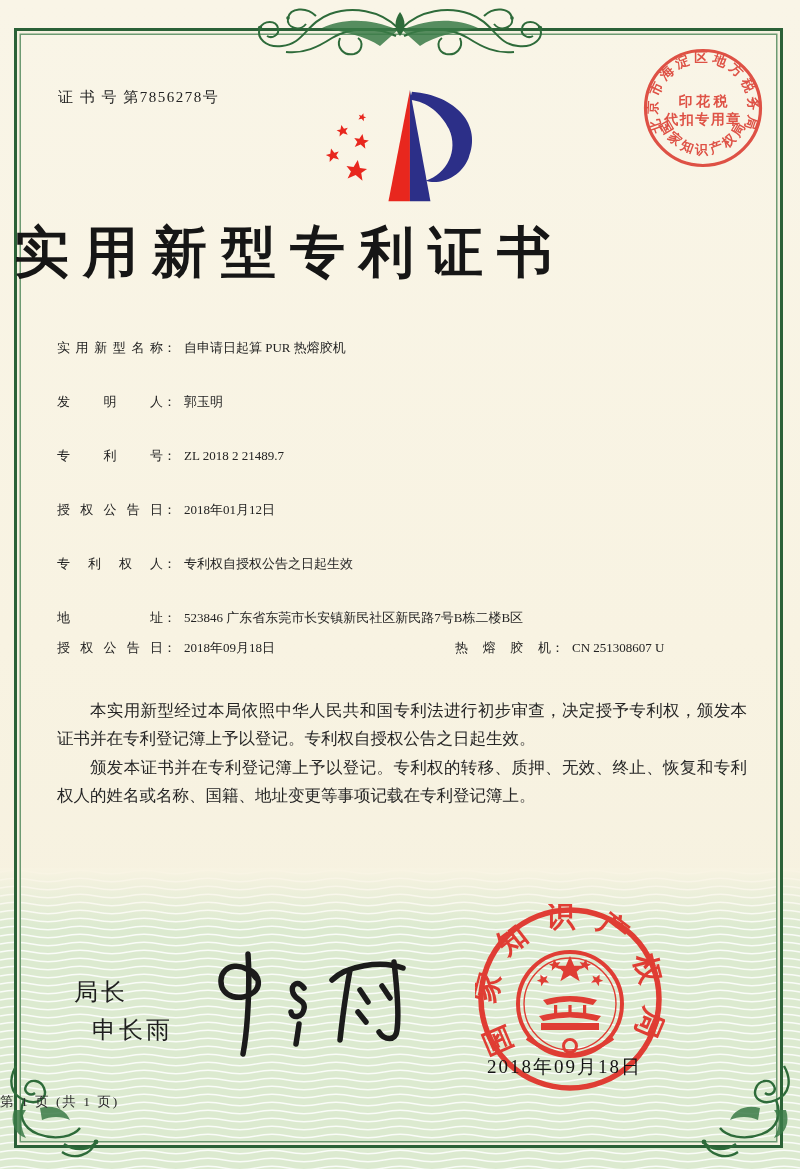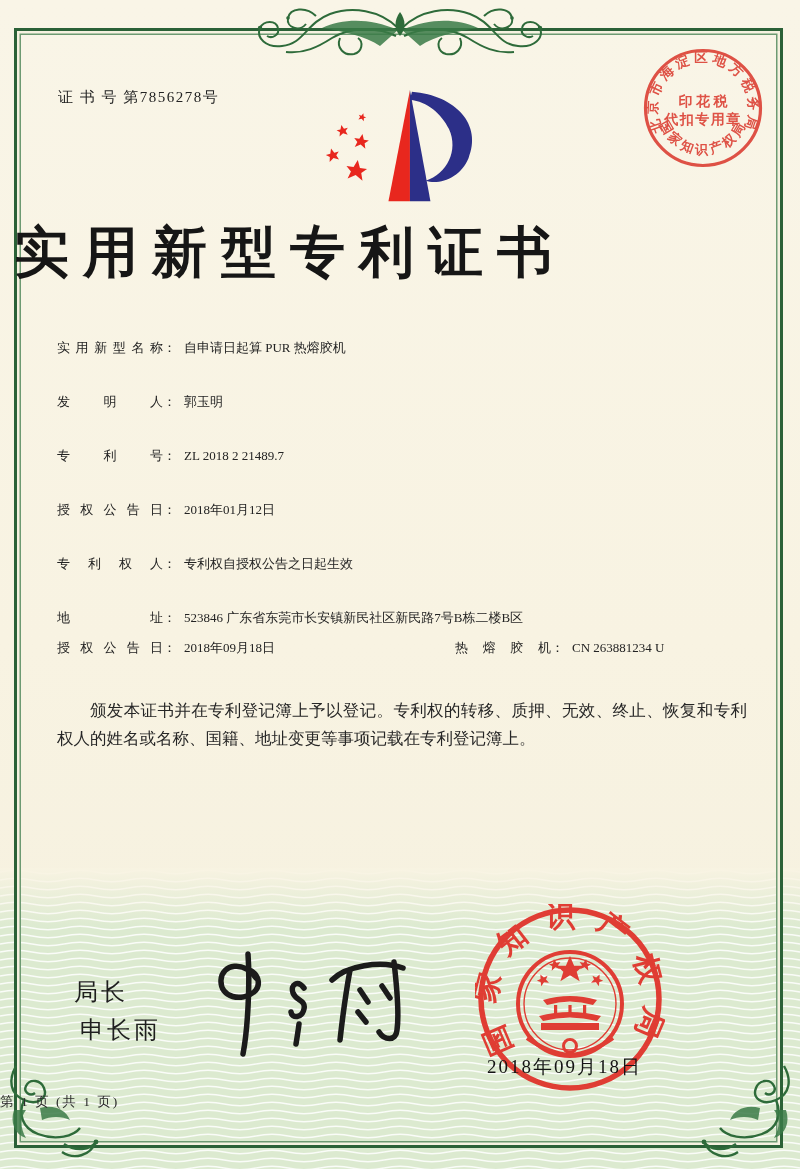--- a/index.html
+++ b/index.html
@@ -30,21 +30,21 @@
   .colon{flex:0 0 auto;margin-right:8px;}
   .val{flex:1;}
   .grant-no-group{position:absolute;left:398px;top:0;display:flex;}
   .grant-no-group .lbl{flex:0 0 96px;}
   .paras{left:57px;top:690px;width:690px;z-index:4;}
   .paras p{margin:0 0 2px 0;font-size:16.5px;line-height:27.5px;text-align:justify;
            text-indent:2em;color:#262626;}
   .paras p:first-child{margin-top:7px;}
   .signer{z-index:5;font-size:24px;letter-spacing:3px;color:#1e1e1e;}
   .signer-title{left:74px;top:976px;}
-  .signer-name{left:80px;top:1014px;}
+  .signer-name{left:92px;top:1014px;}
   .sig-svg{left:198px;top:948px;z-index:5;}
   .seal-svg{left:475px;top:904px;z-index:5;opacity:.93;}
   .seal-date{left:487px;top:1054px;font-size:19px;letter-spacing:2px;color:#141414;z-index:6;}
   .footer{left:0;top:1093px;width:100%;font-size:13.5px;
           letter-spacing:2px;color:#2c2c2c;z-index:4;}
   .stamp-svg{left:633px;top:38px;z-index:4;opacity:.92;}
   .logo-svg{left:318px;top:86px;z-index:4;}
   .flourish{left:220px;top:2px;z-index:3;}
   .corner-l{left:4px;top:1064px;z-index:3;}
   .corner-r{left:696px;top:1064px;z-index:3;transform:scaleX(-1);}
@@ -171,26 +171,27 @@
         <span class="colon">：</span>
       <span class="val">523846 广东省东莞市长安镇新民社区新民路7号B栋二楼B区</span>
     </div>
     <div class="frow last">
       <span class="lbl">授权公告日</span>
         <span class="colon">：</span>
       <span class="val">2018年09月18日</span>
       <span class="grant-no-group">
         <span class="lbl">热熔胶机</span>
           <span class="colon">：</span>
-        <span>CN 263881234 U</span>
+        <span>CN 251308607 U</span>
       </span>
     </div>
   </div>
 
   <div class="abs paras content">
+    <p>本实用新型经过本局依照中华人民共和国专利法进行初步审查，决定授予专利权，颁发本证书并在专利登记簿上予以登记。专利权自授权公告之日起生效。</p>
     <p>颁发本证书并在专利登记簿上予以登记。专利权的转移、质押、无效、终止、恢复和专利权人的姓名或名称、国籍、地址变更等事项记载在专利登记簿上。</p>
   </div>
 
   <div class="abs signer signer-title">局长</div>
   <div class="abs signer signer-name">申长雨</div>
 
   <svg class="abs sig-svg" width="215" height="112" viewBox="0 0 215 112">
     <g fill="none" stroke="#1b1b1b" stroke-width="5.5" stroke-linecap="round">
       <path d="M58,30 C46,12 24,16 23,32 C22,50 44,54 56,44 C64,37 60,24 50,22"></path>
       <path d="M50,6 C52,34 50,80 45,106"></path>

